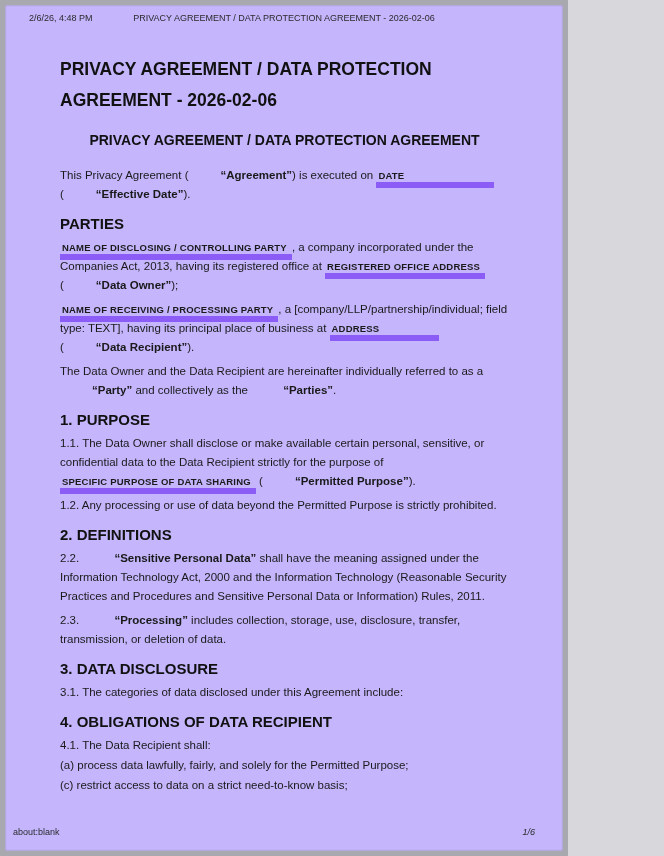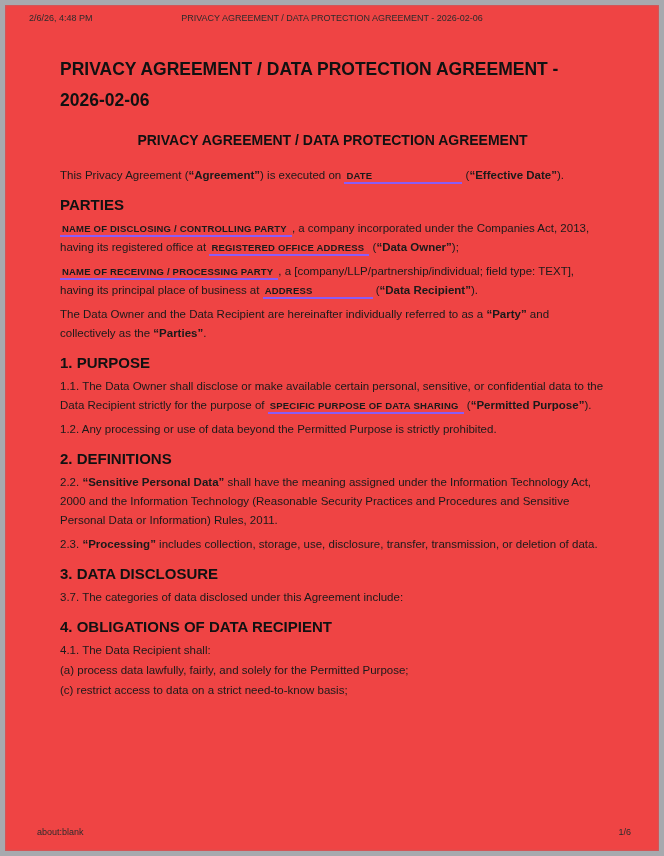--- a/index.html
+++ b/index.html
@@ -1,21 +1,21 @@
 <!DOCTYPE html>
 <html><head>
 <meta charset="utf-8">
 <style>
   * { box-sizing: border-box; }
   html, body { margin: 0; padding: 0; background: #d8d8dc; }
   .page {
     position: relative;
-    width: 664px;
+    width: 568px;
     height: 856px;
-    background: #ef4444;
+    background: #c4b5fd;
     border: 5px solid #a7a9ae;
     box-shadow: inset 0 0 2px #85878c;
     font-family: "Liberation Sans", sans-serif;
     color: #1a1a1a;
     overflow: hidden;
   }
   
   .print-header {
     position: relative;
     padding-top: 8px;
@@ -24,22 +24,22 @@
     color: #2b2b2b;
   }
   .ph-date { position: absolute; left: 24px; top: 8px; }
   .ph-title { text-align: center; }
   .print-footer {
     position: absolute;
     left: 0; right: 0; bottom: 14px;
     font-size: 9px;
     color: #2b2b2b;
   }
-  .pf-url { position: absolute; left: 32px; bottom: 0; }
-  .pf-page { position: absolute; right: 28px; bottom: 0; }
+  .pf-url { position: absolute; left: 8px; bottom: 0; }
+  .pf-page { position: absolute; right: 28px; bottom: 0; font-style: italic; }
 
   
   .doc {
     padding: 0 54px 0 55px;
   }
   h1.doc-title {
     margin: 30px 0 0;
     font-size: 17.5px;
     line-height: 31px;
     font-weight: 700;
@@ -61,26 +61,26 @@
   .para.intro { margin-top: 16px; }
   .para.tight { margin-bottom: 1px; }
   .sec-heading {
     margin: 11px 0 6px;
     font-size: 15px;
     line-height: 17px;
     font-weight: 700;
     color: #111;
   }
   .run-t { font-weight: 400; text-align: center; }
-  .run-b { font-weight: 700; }
+  .run-b { font-weight: 700; padding-left: 32px; }
   .run-f {
     font-weight: 700;
     font-size: 9.5px;
     letter-spacing: 0.2px;
-    border-bottom: 2px solid #8b5cf6;
+    border-bottom: 6px solid #8b5cf6;
     padding: 0 2px 1px 2px;
     white-space: nowrap;
   }
 </style>
 </head>
 <body>
 
 <div class="page">
 
   <div class="print-header">
@@ -104,21 +104,21 @@
 
     <div class="sec-heading">1. PURPOSE</div>
     <p class="para"><span class="run-t">1.1. The Data Owner shall disclose or make available certain personal, sensitive, or confidential data to the Data Recipient strictly for the purpose of </span><span class="run-f" style="padding-right: 5px; margin-top: 32px;">SPECIFIC PURPOSE OF DATA SHARING</span><span class="run-t"> (</span><span class="run-b">“Permitted Purpose”</span><span class="run-t">).</span></p>
     <p class="para"><span class="run-t">1.2. Any processing or use of data beyond the Permitted Purpose is strictly prohibited.</span></p>
 
     <div class="sec-heading">2. DEFINITIONS</div>
     <p class="para"><span class="run-t">2.2. </span><span class="run-b">“Sensitive Personal Data”</span><span class="run-t"> shall have the meaning assigned under the Information Technology Act, 2000 and the Information Technology (Reasonable Security Practices and Procedures and Sensitive Personal Data or Information) Rules, 2011.</span></p>
     <p class="para"><span class="run-t">2.3. </span><span class="run-b">“Processing”</span><span class="run-t"> includes collection, storage, use, disclosure, transfer, transmission, or deletion of data.</span></p>
 
     <div class="sec-heading">3. DATA DISCLOSURE</div>
-    <p class="para tight"><span class="run-t">3.7. The categories of data disclosed under this Agreement include:</span></p>
+    <p class="para tight"><span class="run-t">3.1. The categories of data disclosed under this Agreement include:</span></p>
 
     <div class="sec-heading">4. OBLIGATIONS OF DATA RECIPIENT</div>
     <p class="para tight"><span class="run-t">4.1. The Data Recipient shall:</span></p>
     <p class="para tight"><span class="run-t">(a) process data lawfully, fairly, and solely for the Permitted Purpose;</span></p>
     <p class="para tight"><span class="run-t">(c) restrict access to data on a strict need-to-know basis;</span></p>
 
   </div>
 
   <div class="print-footer">
     <span class="pf-url">about:blank</span>

